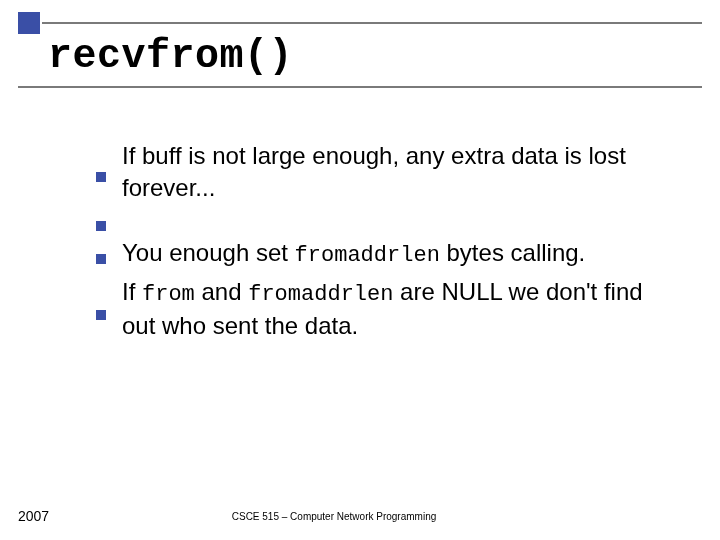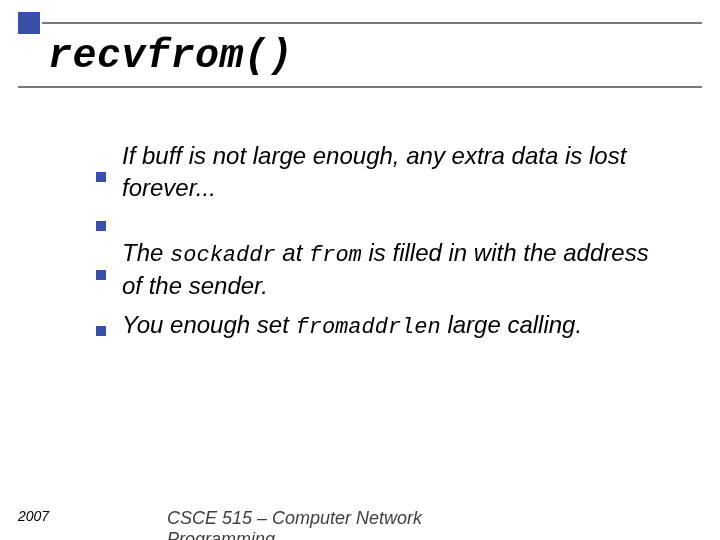--- a/index.html
+++ b/index.html
@@ -1,30 +1,30 @@
 <!DOCTYPE html>
 <html><head>
 <meta charset="utf-8">
 <style>
   * { margin: 0; padding: 0; box-sizing: border-box; }
   html, body { width: 720px; height: 540px; background: #fff; font-family: Arial, Helvetica, sans-serif; color: #000; }
-  .slide { width: 720px; height: 540px; position: relative; font-style: italic; }
+  .slide { width: 720px; height: 540px; position: relative; }
   .accent-bar { position: absolute; top: 12px; left: 18px; width: 22px; height: 22px; background: #3a4fa6; }
   .accent-line-top { position: absolute; top: 22px; left: 42px; width: 660px; height: 2px; background: #7a7a7a; }
   .title-wrap { position: absolute; top: 34px; left: 48px; }
   .title { font-family: "Courier New", Courier, monospace; font-weight: 700; font-size: 40px; letter-spacing: 0.5px; }
   .accent-line-bot { position: absolute; top: 86px; left: 18px; width: 684px; height: 2px; background: #7a7a7a; }
   .content { position: absolute; top: 140px; left: 96px; width: 572px; }
   .bullet-row { display: flex; align-items: center; margin-bottom: 6px; }
   .sq { width: 10px; height: 10px; background: #3a4fa6; flex: 0 0 10px; margin-top: 10px; margin-right: 16px; }
   .txt { font-size: 24px; line-height: 1.35; }
   .code { font-family: "Courier New", Courier, monospace; font-size: 22px; }
-  .footer { position: absolute; bottom: 16px; left: 0; width: 668px; display: flex; }
+  .footer { position: absolute; bottom: 16px; left: 0; width: 668px; display: flex; align-items: center; }
   .year { font-size: 14px; color: #000; margin-left: 18px; }
-  .course { font-size: 18px; color: #404040; position: absolute; left: 50%; transform: translateX(-50%); }
+  .course { font-size: 10px; color: #000000; position: absolute; left: 50%; transform: translateX(-50%); }
 </style>
 </head>
 <body>
 
 <div class="slide">
   <div class="accent-bar"></div>
   <div class="accent-line-top"></div>
   <div class="title-wrap">
     <div class="title">recvfrom()</div>
   </div>
@@ -36,34 +36,34 @@
       <div class="sq"></div>
       <div class="txt">
         <span>If buff is not large enough, any extra data is lost forever...</span>
       </div>
     </div>
 
     <div class="bullet-row">
       <div class="sq"></div>
     </div>
 
+
     <div class="bullet-row">
       <div class="sq"></div>
       <div class="txt">
-        <span>The </span><span class="code">sockaddr</span><span> at </span><span class="code">from</span><span> is filled in with the address of the sender.</span>
+        <span>You enough set </span><span class="code">fromaddrlen</span><span> bytes calling.</span>
       </div>
     </div>
 
     <div class="bullet-row">
       <div class="sq"></div>
       <div class="txt">
-        <span>You enough set </span><span class="code">fromaddrlen</span><span> large calling.</span>
+        <span>If </span><span class="code">from</span><span> and </span><span class="code">fromaddrlen</span><span> are NULL we don't find out who sent the data.</span>
       </div>
     </div>
-
 
   </div>
 
   <div class="footer">
     <div class="year">2007</div>
     <div class="course">CSCE 515 – Computer Network Programming</div>
   </div>
 </div>
 
 </body></html>

